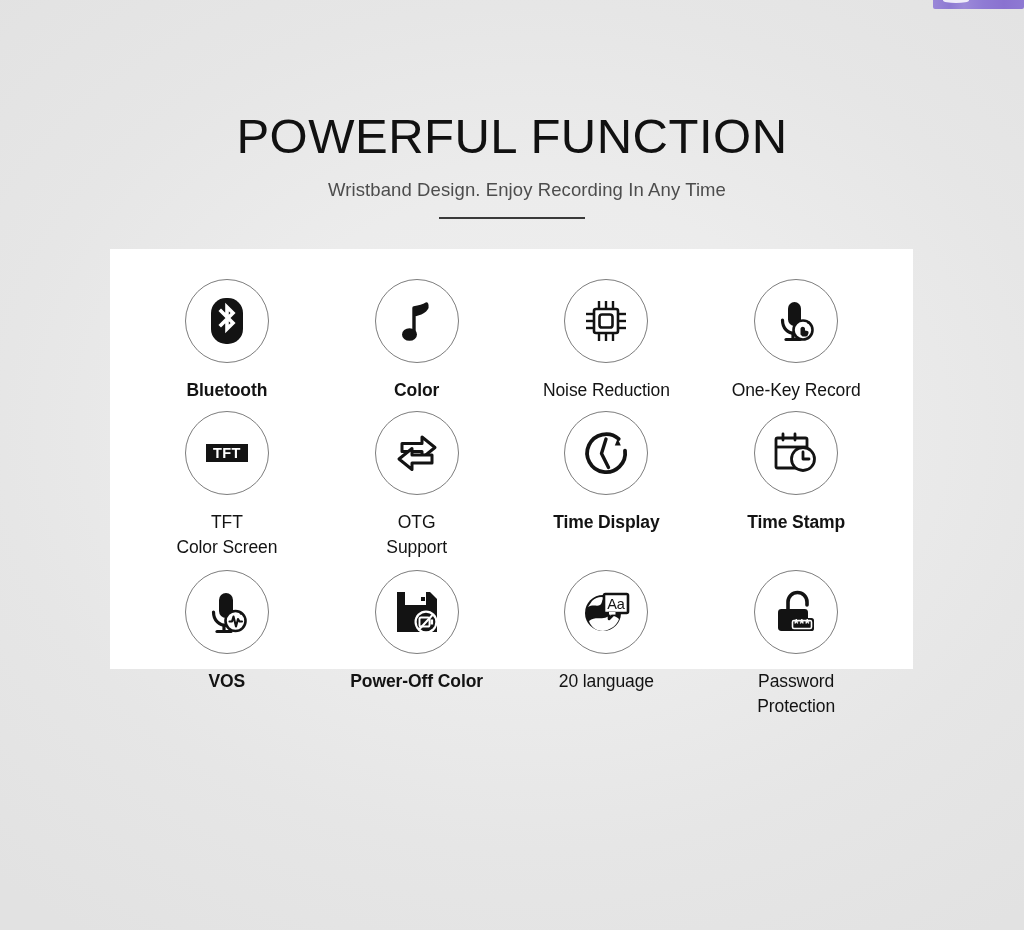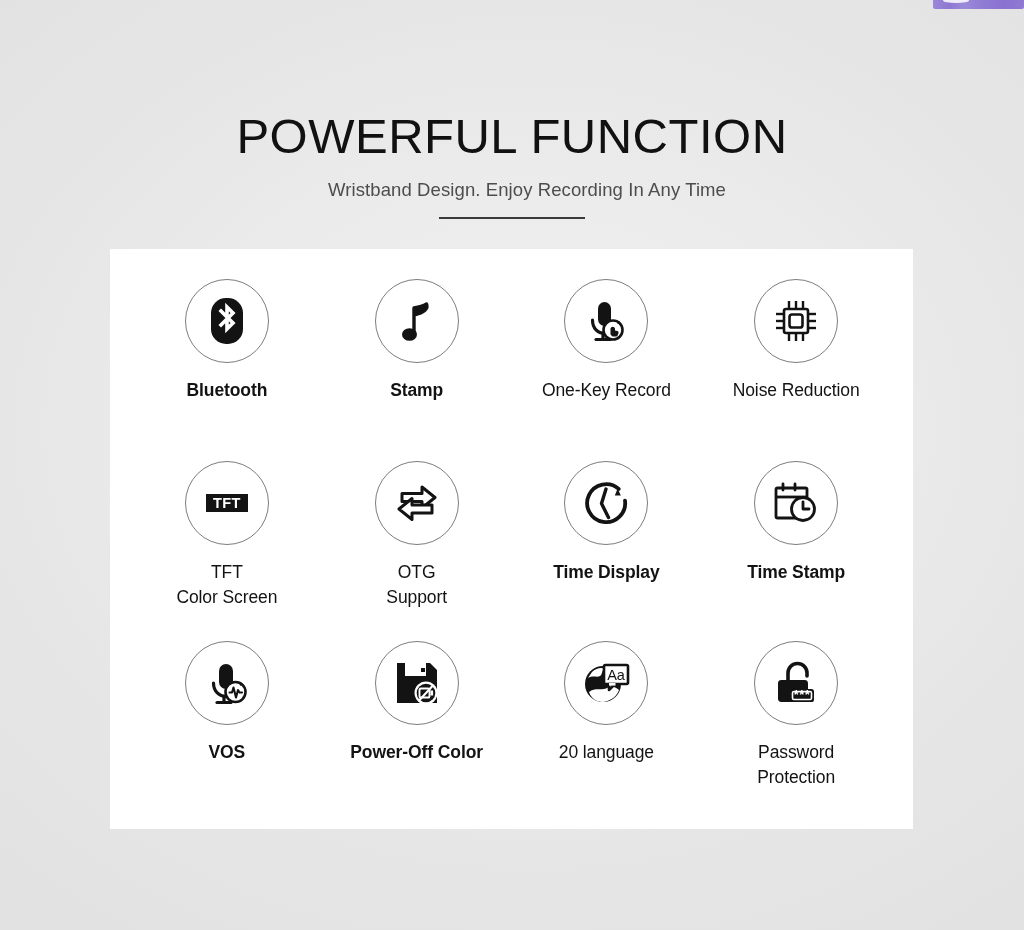--- a/index.html
+++ b/index.html
@@ -79,21 +79,21 @@
     background: #3a3a3a;
     margin: 16px auto 0;
   }
 
   
   #feature-panel {
     position: absolute;
     left: 110px;
     top: 249px;
     width: 803px;
-    height: 580px;
+    height: 420px;
     background: #ffffff;
     padding: 26px 22px 20px;
   }
 
   .feature-grid {
     display: grid;
     grid-template-columns: repeat(4, 1fr);
     grid-template-rows: repeat(3, 1fr);
     height: 100%;
   }
@@ -165,38 +165,21 @@
         <div class="feature-label">Bluetooth</div>
       </div>
 
       <div class="feature-cell">
         <div class="icon-circle">
           <svg width="52" height="52" viewBox="0 0 52 52">
             <path d="M23 40 L23 13 C23 13 31 11.5 35.5 9 C37.5 13.5 33.5 17.5 23 20" fill="#131313" stroke="#131313" stroke-width="3.4" stroke-linejoin="round"></path>
             <ellipse cx="18.5" cy="39.5" rx="7.5" ry="6.3" fill="#131313"></ellipse>
           </svg>
         </div>
-        <div class="feature-label">Stamp</div>
-      </div>
-
-      <div class="feature-cell">
-        <div class="icon-circle">
-          <svg width="54" height="54" viewBox="0 0 54 54">
-            <rect x="19" y="8" width="13" height="24" rx="6.5" fill="#131313"></rect>
-            <path d="M13.5 26 C13.5 34.5 19 39.5 25.5 39.5" fill="none" stroke="#131313" stroke-width="3.2" stroke-linecap="round"></path>
-            <path d="M24 39 L24 45" stroke="#131313" stroke-width="3.2" stroke-linecap="round"></path>
-            <path d="M17 45.5 L31 45.5" stroke="#131313" stroke-width="3.2" stroke-linecap="round"></path>
-            <circle cx="34" cy="36" r="9.5" fill="#ffffff" stroke="#131313" stroke-width="2.6"></circle>
-            <path d="M31.5 40.5 L31.5 34.5 A2.3 2.3 0 0 1 36 34.5 L36 36.5
-                     L38.5 37 A1.8 1.8 0 0 1 39.5 39.2 L38.6 41.5
-                     A2 2 0 0 1 36.8 42.5 L33.5 42.5 Z" fill="#131313"></path>
-            <circle cx="39.5" cy="28.5" r="1.4" fill="#131313"></circle>
-          </svg>
-        </div>
-        <div class="feature-label light">One-Key Record</div>
+        <div class="feature-label">Color</div>
       </div>
 
       <div class="feature-cell">
         <div class="icon-circle">
           <svg width="52" height="52" viewBox="0 0 52 52">
             <rect x="14" y="14" width="24" height="24" rx="2" fill="none" stroke="#131313" stroke-width="2.6"></rect>
             <rect x="19.5" y="19.5" width="13" height="13" rx="2.6" fill="none" stroke="#131313" stroke-width="2.6"></rect>
             <g stroke="#131313" stroke-width="2.4" stroke-linecap="butt">
               <path d="M19 6 L19 13.5"></path>
                 <path d="M26 6 L26 13.5"></path>
@@ -211,20 +194,37 @@
                 <path d="M38.5 26 L46 26"></path>
                 <path d="M38.5 33 L46 33"></path>
             </g>
           </svg>
         </div>
         <div class="feature-label light">Noise Reduction</div>
       </div>
 
       <div class="feature-cell">
         <div class="icon-circle">
+          <svg width="54" height="54" viewBox="0 0 54 54">
+            <rect x="19" y="8" width="13" height="24" rx="6.5" fill="#131313"></rect>
+            <path d="M13.5 26 C13.5 34.5 19 39.5 25.5 39.5" fill="none" stroke="#131313" stroke-width="3.2" stroke-linecap="round"></path>
+            <path d="M24 39 L24 45" stroke="#131313" stroke-width="3.2" stroke-linecap="round"></path>
+            <path d="M17 45.5 L31 45.5" stroke="#131313" stroke-width="3.2" stroke-linecap="round"></path>
+            <circle cx="34" cy="36" r="9.5" fill="#ffffff" stroke="#131313" stroke-width="2.6"></circle>
+            <path d="M31.5 40.5 L31.5 34.5 A2.3 2.3 0 0 1 36 34.5 L36 36.5
+                     L38.5 37 A1.8 1.8 0 0 1 39.5 39.2 L38.6 41.5
+                     A2 2 0 0 1 36.8 42.5 L33.5 42.5 Z" fill="#131313"></path>
+            <circle cx="39.5" cy="28.5" r="1.4" fill="#131313"></circle>
+          </svg>
+        </div>
+        <div class="feature-label light">One-Key Record</div>
+      </div>
+
+      <div class="feature-cell">
+        <div class="icon-circle">
           <svg width="58" height="58" viewBox="0 0 58 58">
             <rect x="8" y="20" width="42" height="18" fill="#131313"></rect>
             <text x="29" y="34.4" text-anchor="middle" font-family="Liberation Sans, sans-serif" font-size="14.5" font-weight="700" fill="#ffffff" letter-spacing="0.4">TFT</text>
           </svg>
         </div>
         <div class="feature-label light">TFT
 Color Screen</div>
       </div>
 
       <div class="feature-cell">

